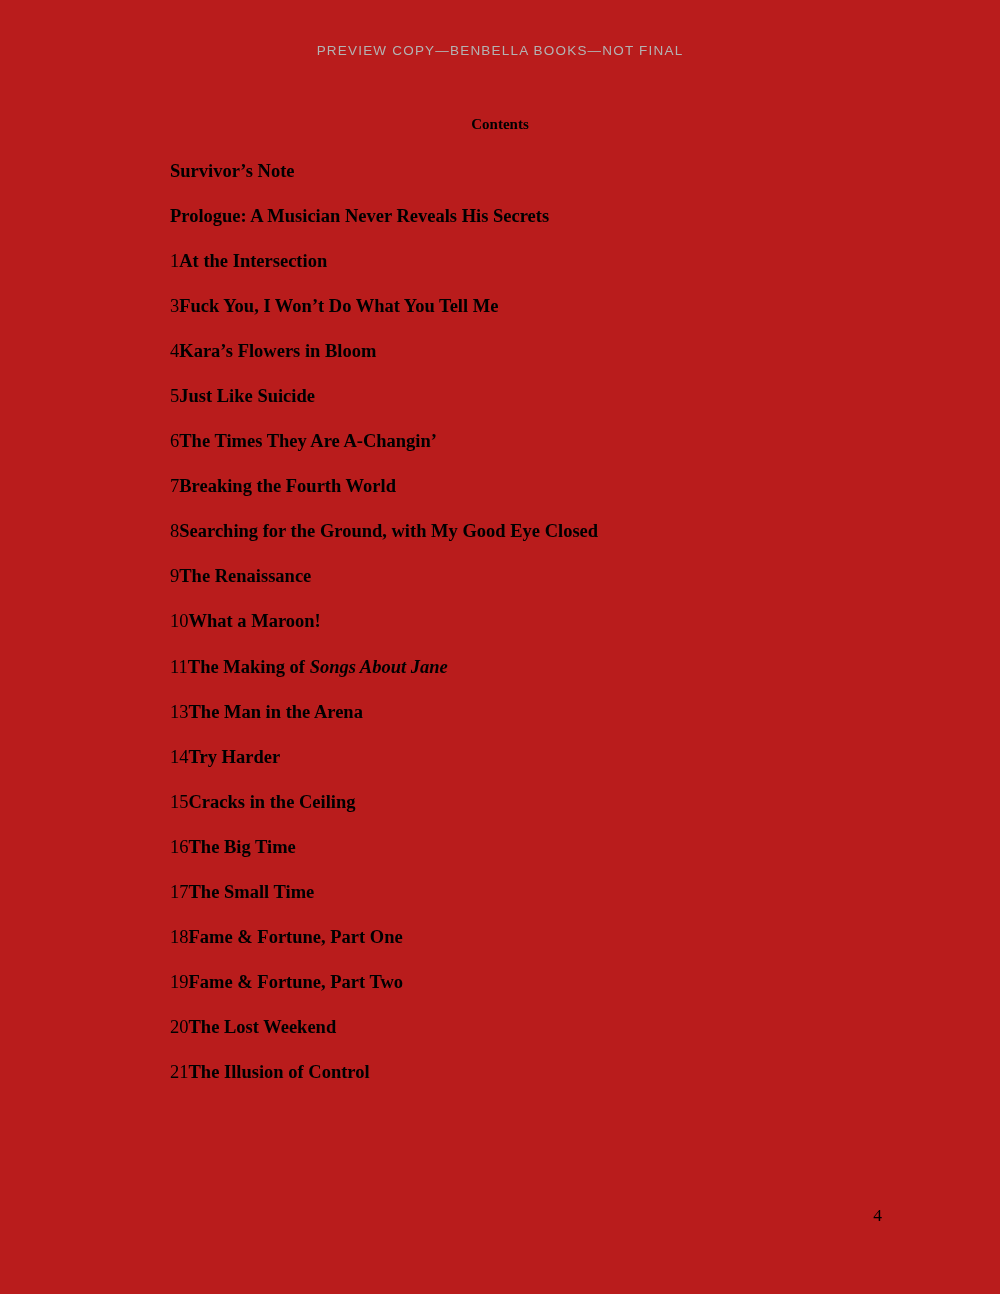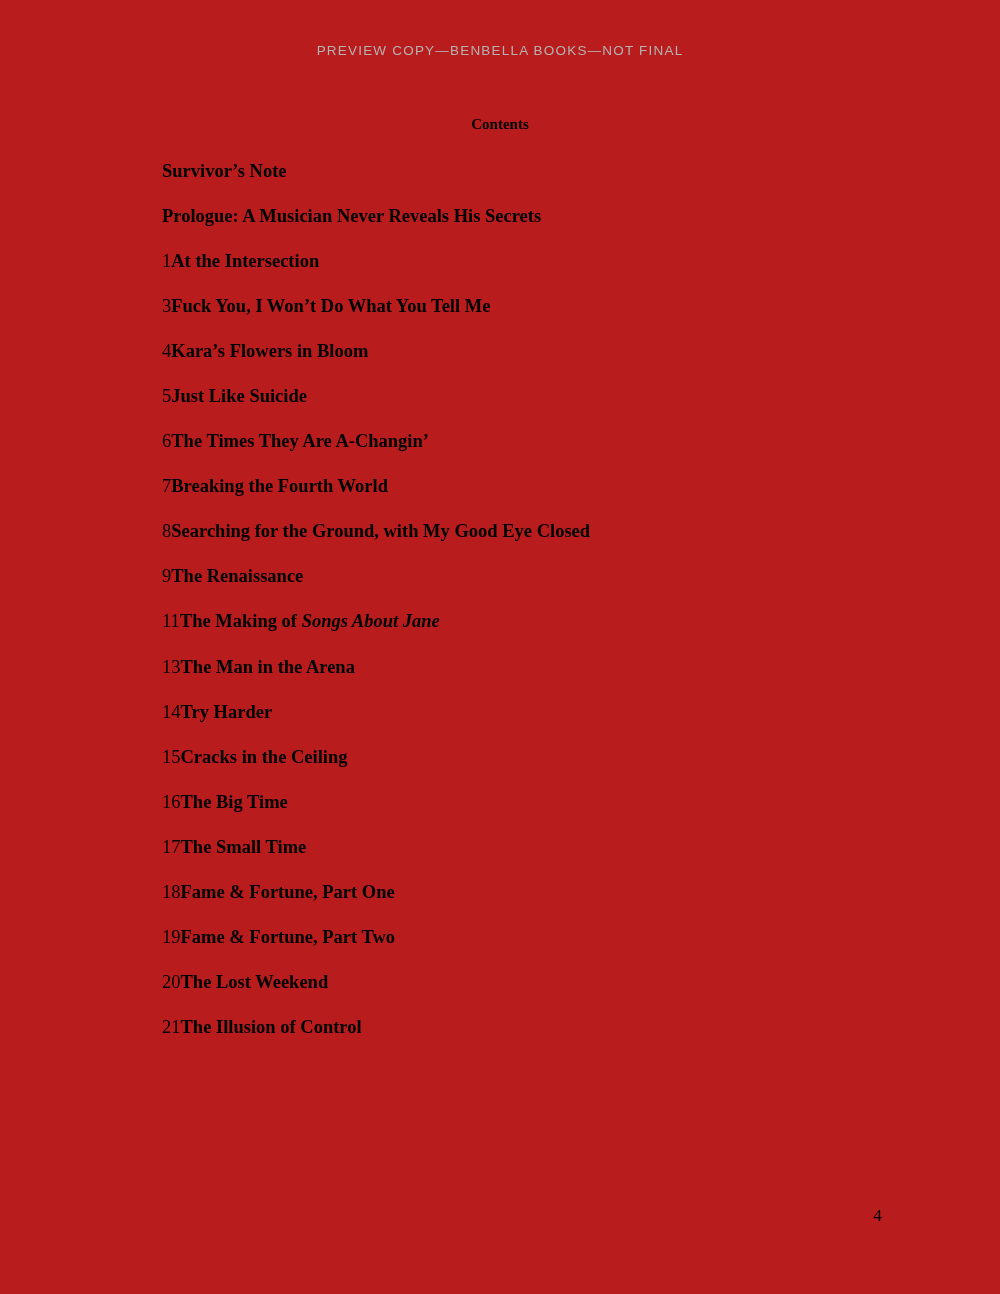--- a/index.html
+++ b/index.html
@@ -32,21 +32,21 @@
     position: absolute;
     top: 116px;
     left: 0;
     width: 100%;
     text-align: center;
     font-size: 15px;
     font-weight: bold;
   }
   .toc {
     position: absolute;
-    left: 162px;
+    left: 170px;
     top: 161px;
     right: 60px;
   }
   .toc-row {
     height: 45.05px;
     line-height: 1.15;
     font-size: 18.5px;
     white-space: nowrap;
   }
   .toc-num {
@@ -80,20 +80,21 @@
       <div class="toc-row"><span class="toc-title">Survivor’s Note</span></div>
       <div class="toc-row"><span class="toc-title">Prologue: A Musician Never Reveals His Secrets</span></div>
       <div class="toc-row"><span class="toc-num">1</span><span class="toc-title">At the Intersection</span></div>
       <div class="toc-row"><span class="toc-num">3</span><span class="toc-title">Fuck You, I Won’t Do What You Tell Me</span></div>
       <div class="toc-row"><span class="toc-num">4</span><span class="toc-title">Kara’s Flowers in Bloom</span></div>
       <div class="toc-row"><span class="toc-num">5</span><span class="toc-title">Just Like Suicide</span></div>
       <div class="toc-row"><span class="toc-num">6</span><span class="toc-title">The Times They Are A-Changin’</span></div>
       <div class="toc-row"><span class="toc-num">7</span><span class="toc-title">Breaking the Fourth World</span></div>
       <div class="toc-row"><span class="toc-num">8</span><span class="toc-title">Searching for the Ground, with My Good Eye Closed</span></div>
       <div class="toc-row"><span class="toc-num">9</span><span class="toc-title">The Renaissance</span></div>
+      <div class="toc-row"><span class="toc-num">10</span><span class="toc-title">What a Maroon!</span></div>
       <div class="toc-row"><span class="toc-num">11</span><span class="toc-title">The Making of </span><span class="toc-title italic">Songs About Jane</span></div>
       <div class="toc-row"><span class="toc-num">13</span><span class="toc-title">The Man in the Arena</span></div>
       <div class="toc-row"><span class="toc-num">14</span><span class="toc-title">Try Harder</span></div>
       <div class="toc-row"><span class="toc-num">15</span><span class="toc-title">Cracks in the Ceiling</span></div>
       <div class="toc-row"><span class="toc-num">16</span><span class="toc-title">The Big Time</span></div>
       <div class="toc-row"><span class="toc-num">17</span><span class="toc-title">The Small Time</span></div>
       <div class="toc-row"><span class="toc-num">18</span><span class="toc-title">Fame &amp; Fortune, Part One</span></div>
       <div class="toc-row"><span class="toc-num">19</span><span class="toc-title">Fame &amp; Fortune, Part Two</span></div>
       <div class="toc-row"><span class="toc-num">20</span><span class="toc-title">The Lost Weekend</span></div>
       <div class="toc-row"><span class="toc-num">21</span><span class="toc-title">The Illusion of Control</span></div>

